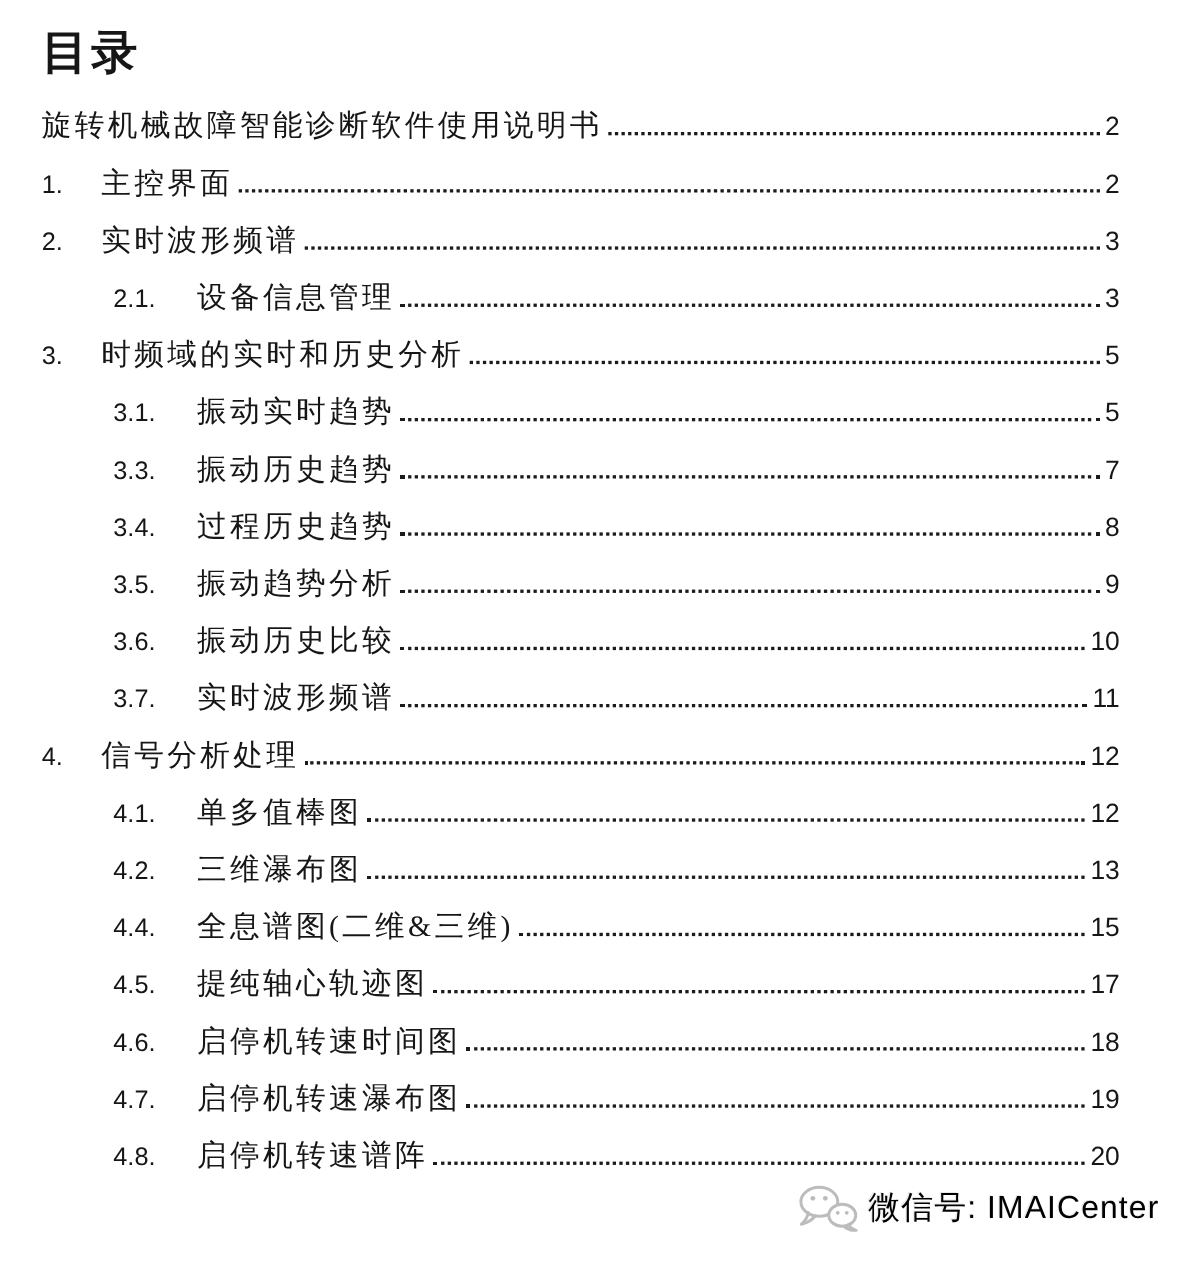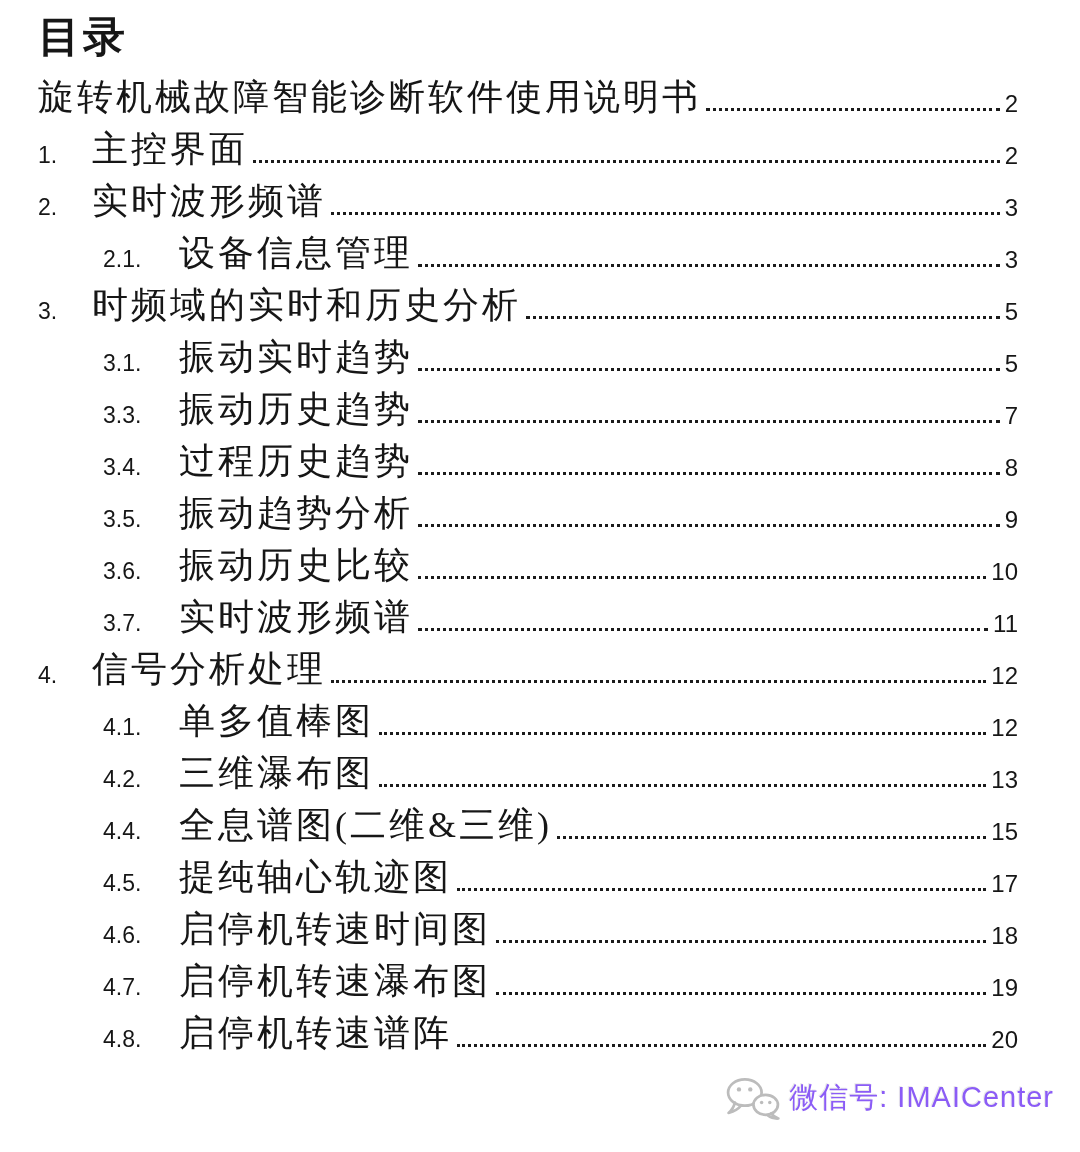--- a/index.html
+++ b/index.html
@@ -17,39 +17,39 @@
   }
   .page {
     padding: 8px 62px 0 38px;
   }
   .doc-title {
     font-size: 42px;
     font-weight: 700;
     letter-spacing: 3px;
     line-height: 50px;
     height: 50px;
-    margin: 4px 0 4px 0;
+    margin: 16px 0 4px 0;
   }
   .toc-list { }
   .toc-row {
     display: flex;
     align-items: flex-end;
     height: 52px;
   }
   .toc-num {
     font-family: "Liberation Sans", "DejaVu Sans", sans-serif;
     font-size: 23px;
     line-height: 1.2;
     flex: 0 0 auto;
   }
   .level-1 .toc-num { width: 54px; }
   .level-2 { padding-left: 26px; }
   .level-2 .toc-num { width: 76px; margin-left: 39px; }
   .toc-label {
-    font-size: 36px;
+    font-size: 27px;
     line-height: 1.15;
     letter-spacing: 3px;
     white-space: nowrap;
     flex: 0 0 auto;
     text-align: right;
   }
   .toc-dots {
     flex: 1 1 auto;
     border-bottom: 3px dotted #1b1b1b;
     margin: 0 3px 7px 5px;
@@ -63,21 +63,21 @@
     padding-left: 2px;
   }
   .watermark {
     position: absolute;
     top: 1074px;
     right: 26px;
     display: flex;
     align-items: center;
     gap: 7px;
     z-index: 5;
-    color: #8b5cf6;
+    color: #000000;
     font-family: "Liberation Sans", "DejaVu Sans", sans-serif;
     font-size: 29px;
     letter-spacing: 1px;
     text-shadow: 1px 1px 0 #ffffff, -1px -1px 0 #e9e9e9;
     white-space: nowrap;
   }
   .watermark svg { display: block; }
 </style>
 </head>
 <body>

